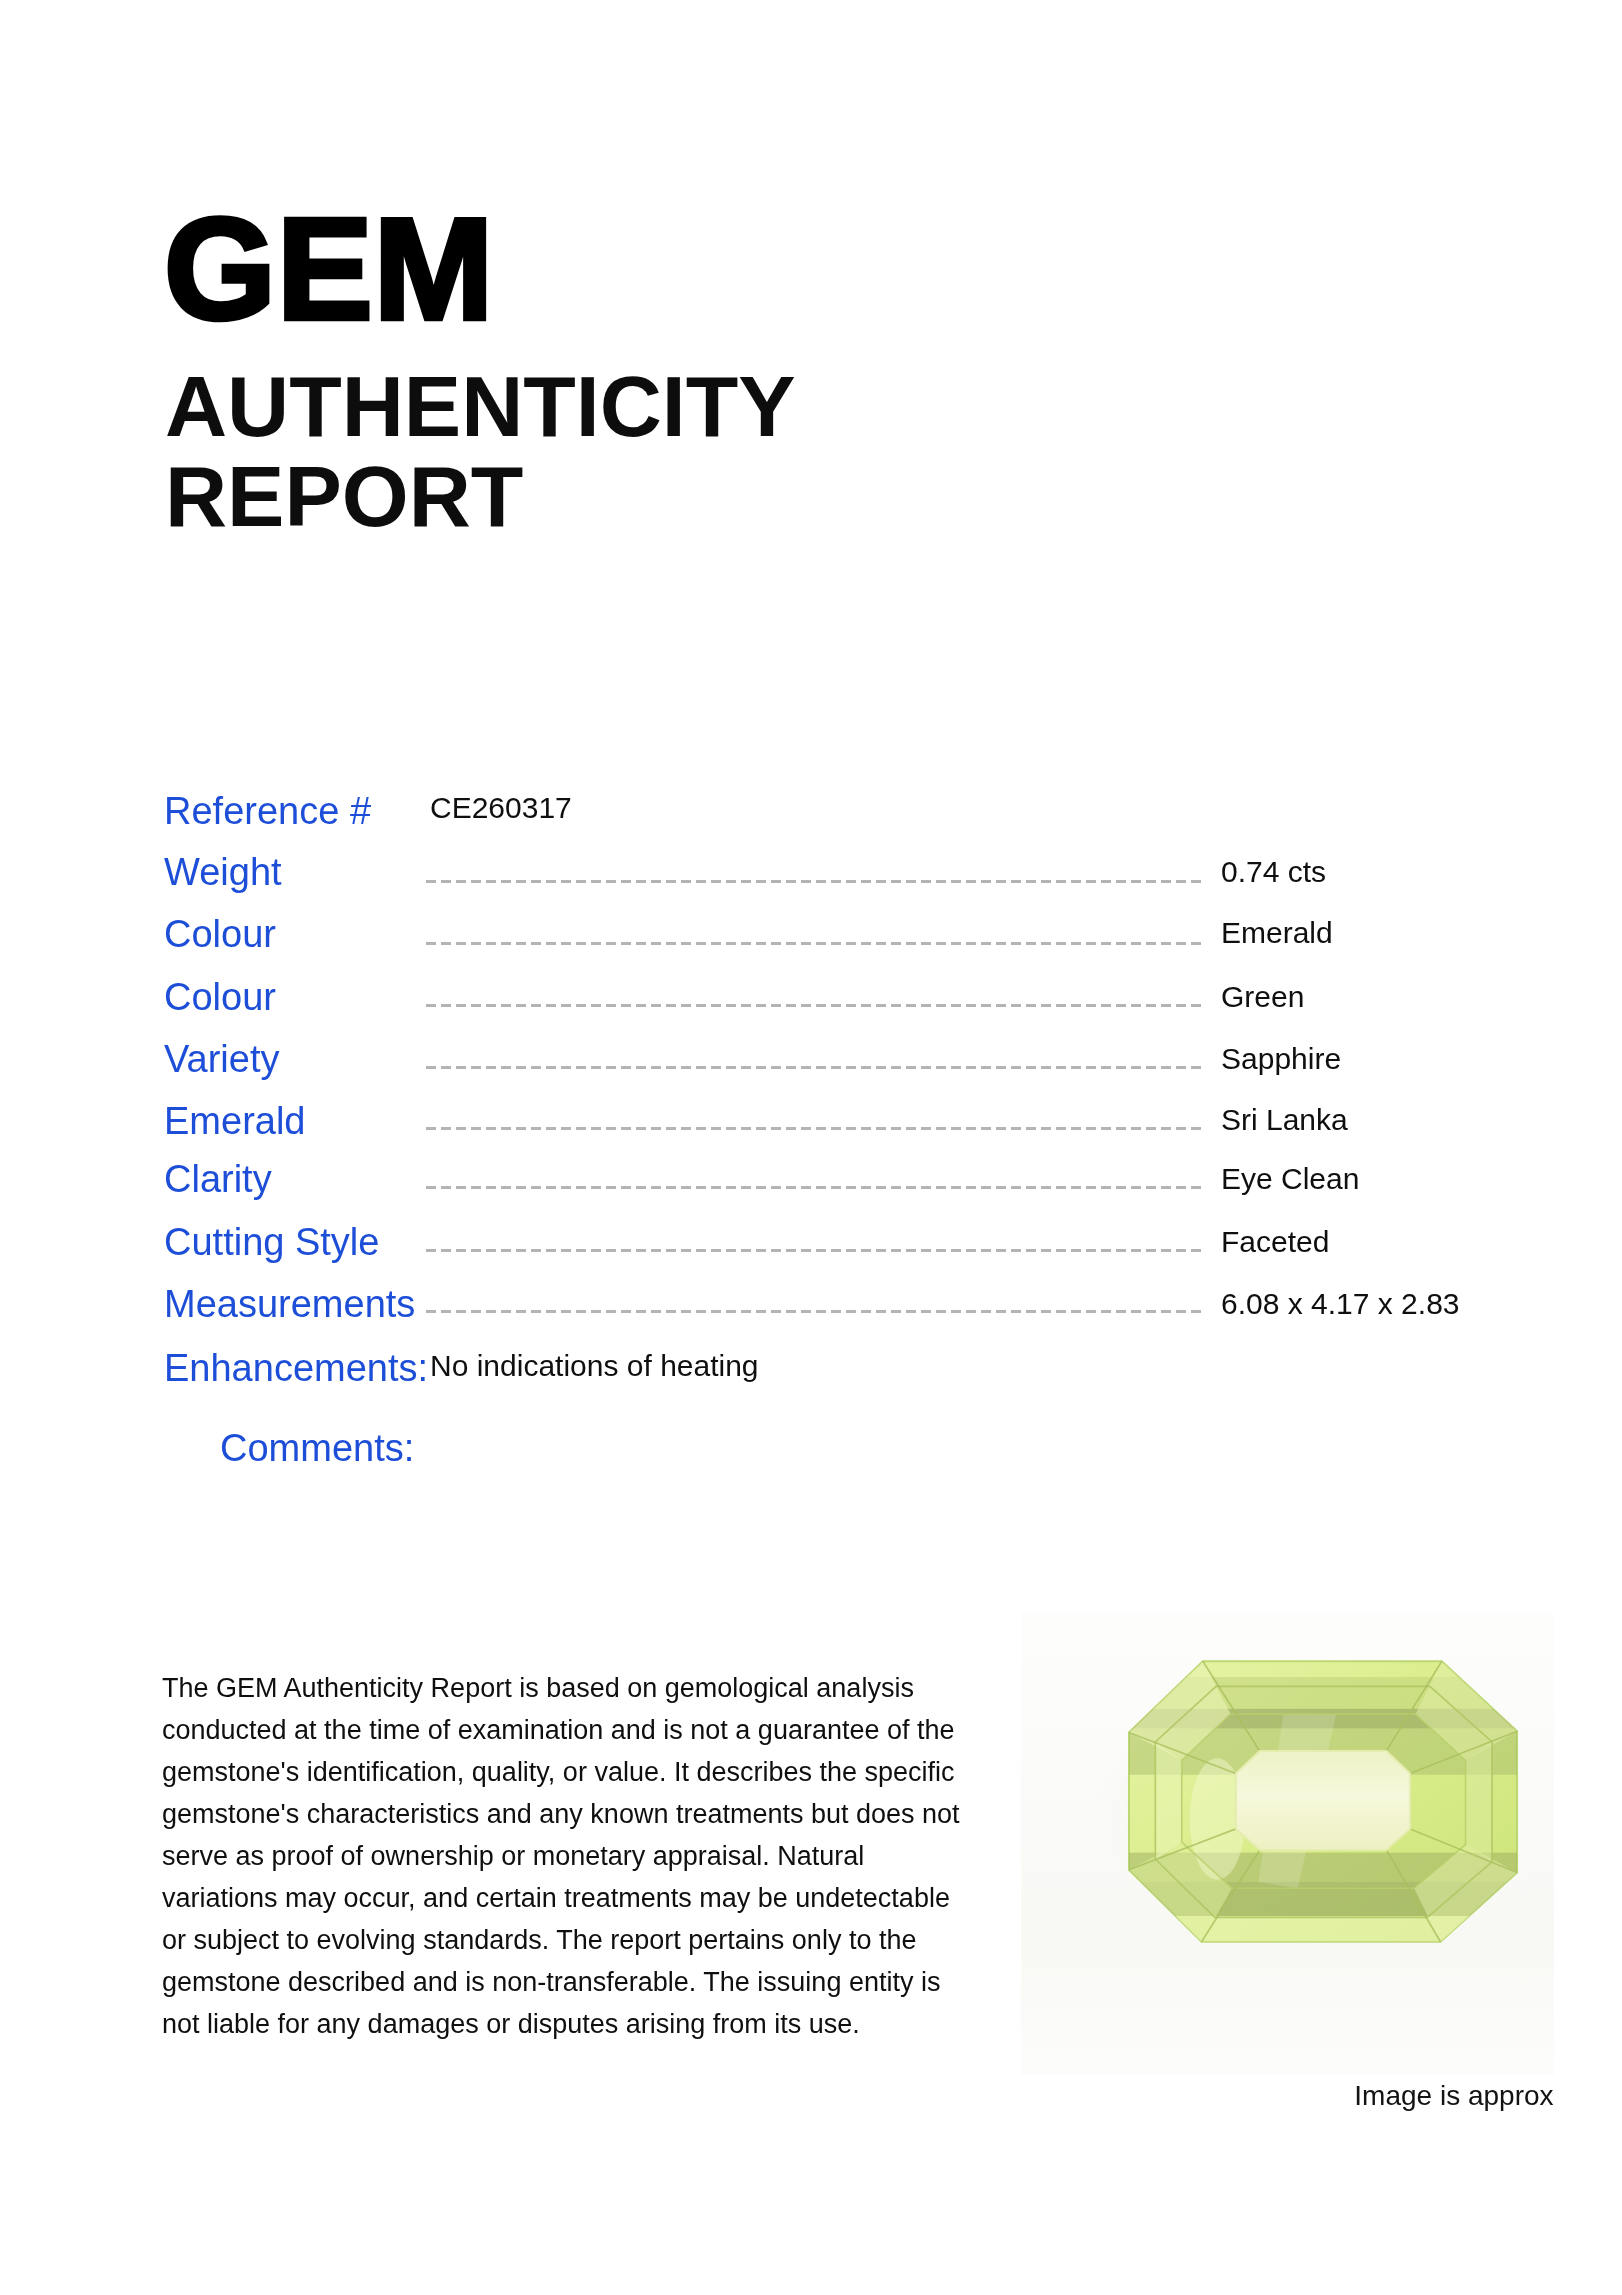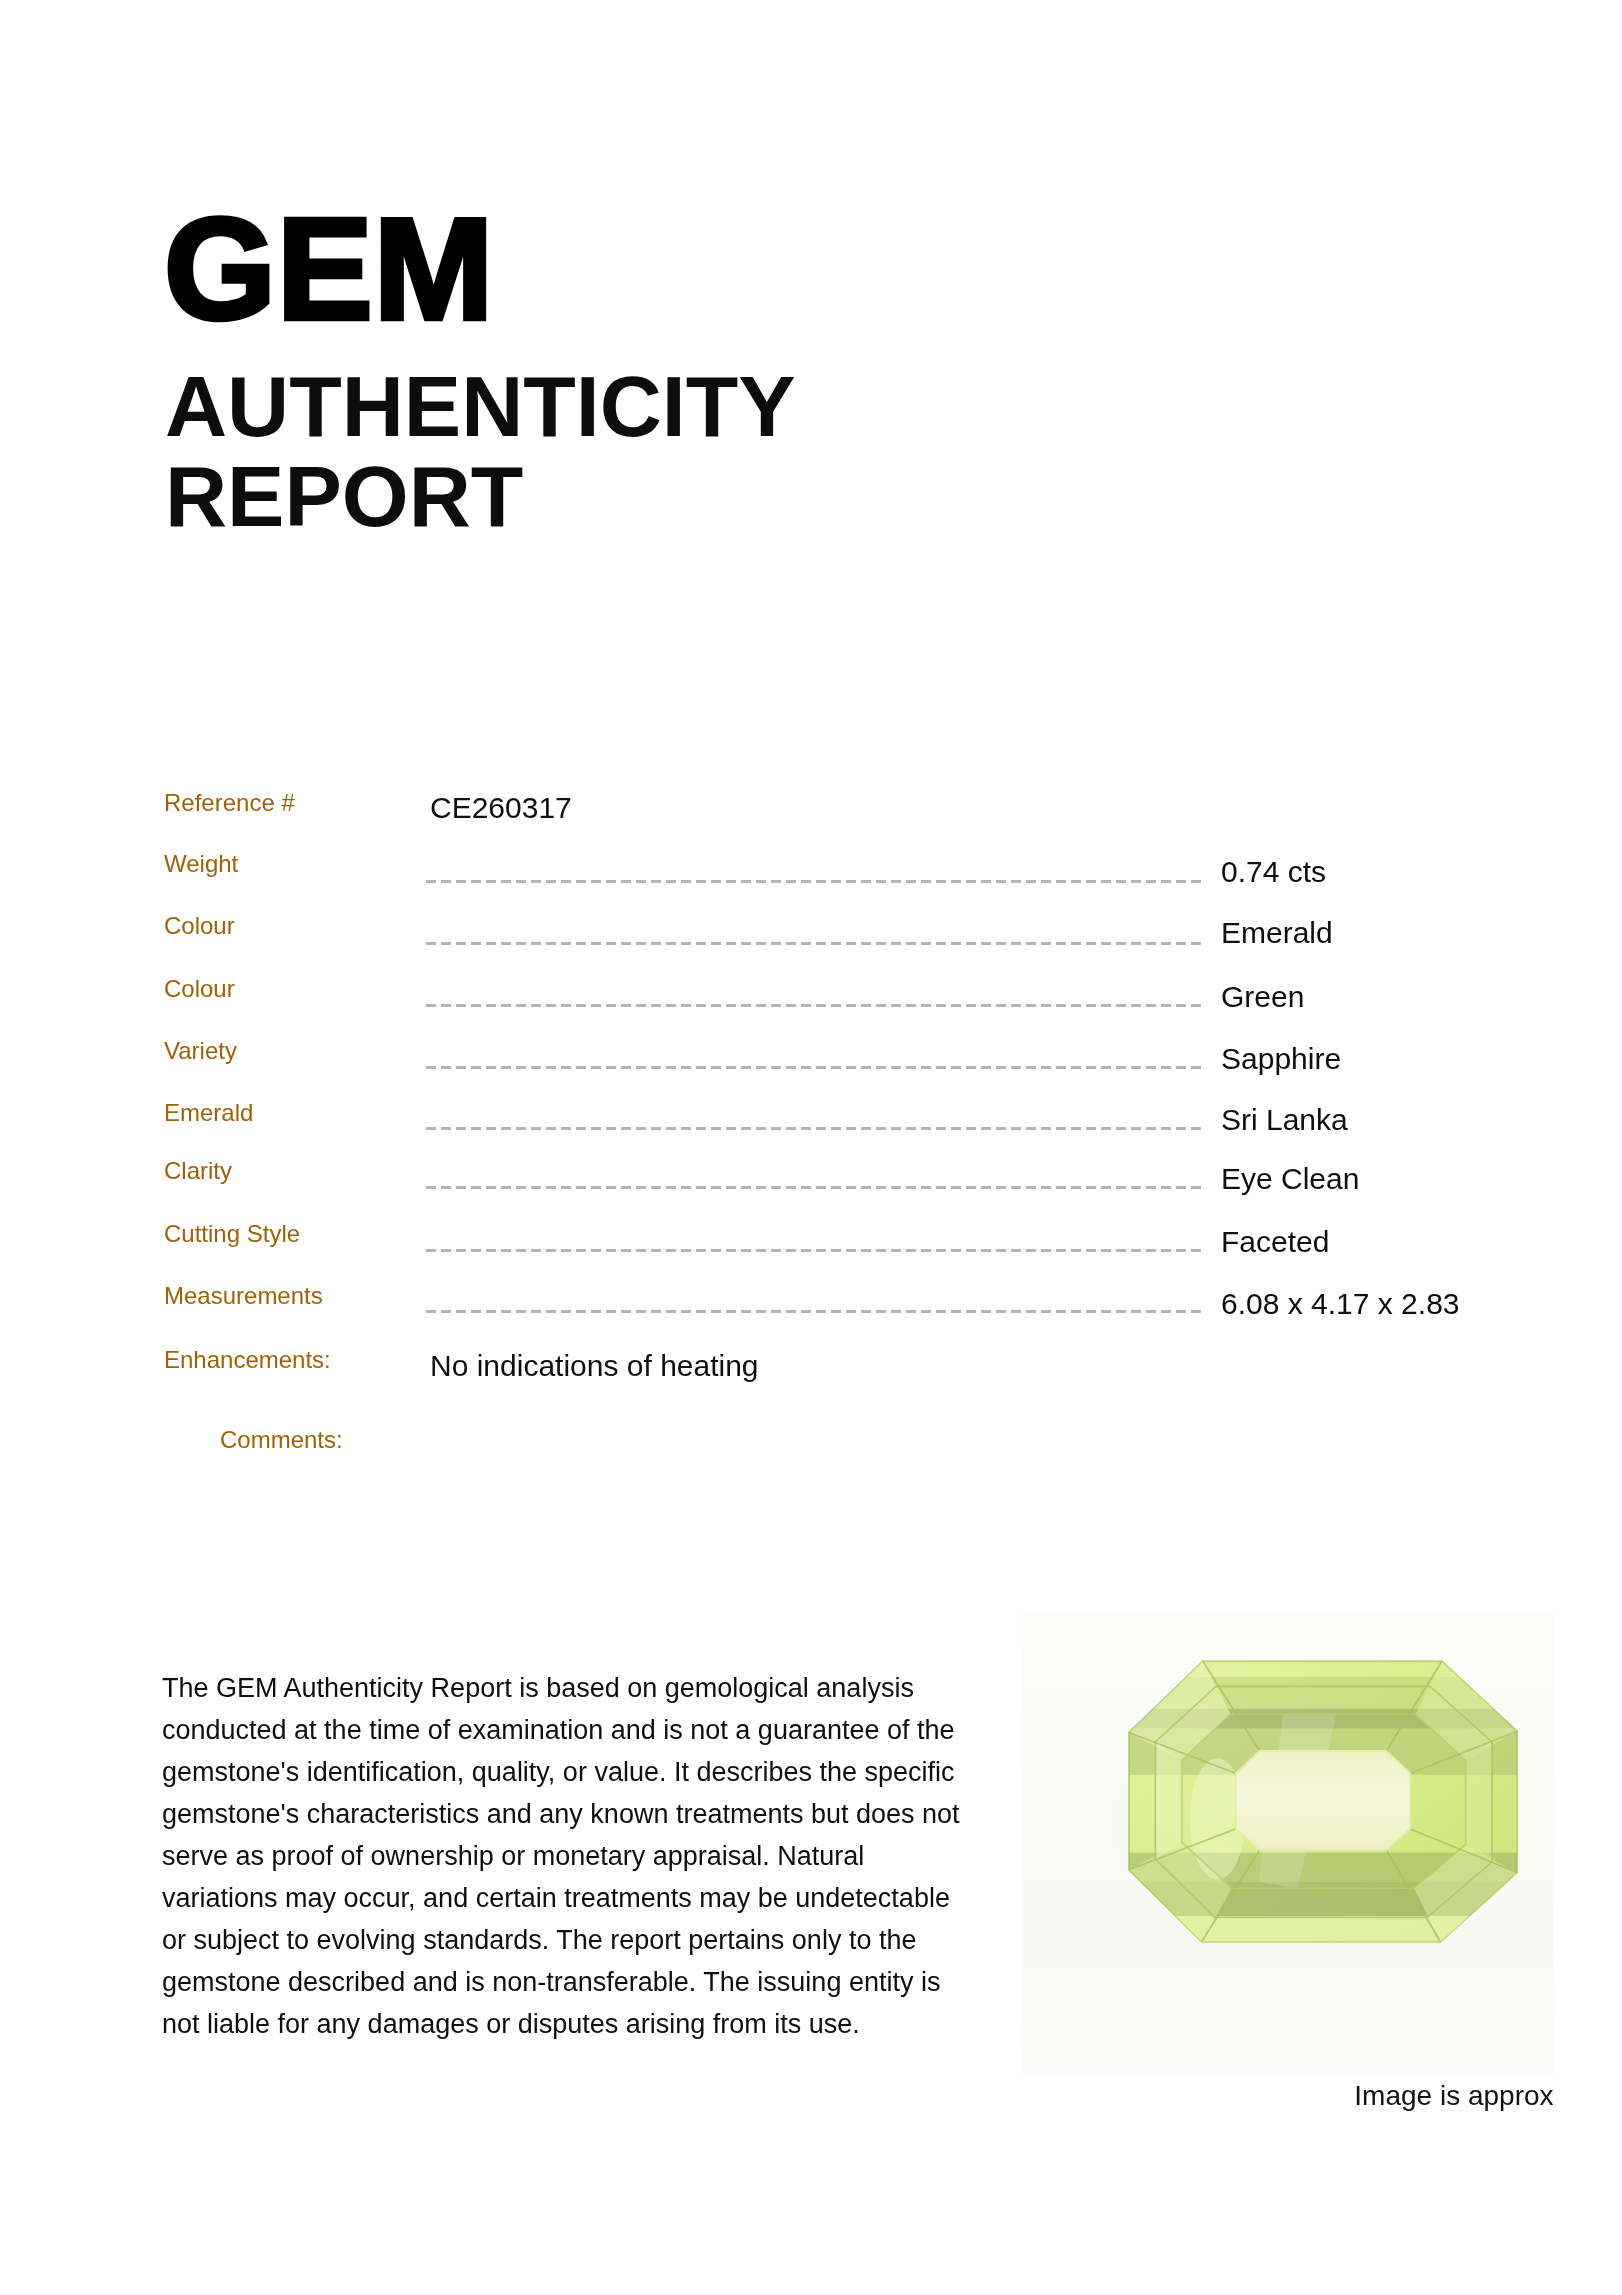--- a/index.html
+++ b/index.html
@@ -24,22 +24,22 @@
   }
   .subtitle{
     left:165px;top:361px;
     font-size:86px;line-height:90px;
     font-weight:700;color:#0d0d0d;
     white-space:pre-line;
   }
   
   .flabel{
     left:164px;
-    font-size:24px;line-height:1.12;
-    color:#a16207;white-space:nowrap;
+    font-size:38px;line-height:1.12;
+    color:#1d4ed8;white-space:nowrap;
   }
   .flabel.indent{left:220px;text-align:right;}
   .fvalue{
     left:1221px;
     font-size:30px;line-height:1.12;
     color:#0f0f0f;white-space:nowrap;
   }
   .fvalue.near{left:430px;}
   .leader{
     left:426px;width:780px;height:2.6px;

